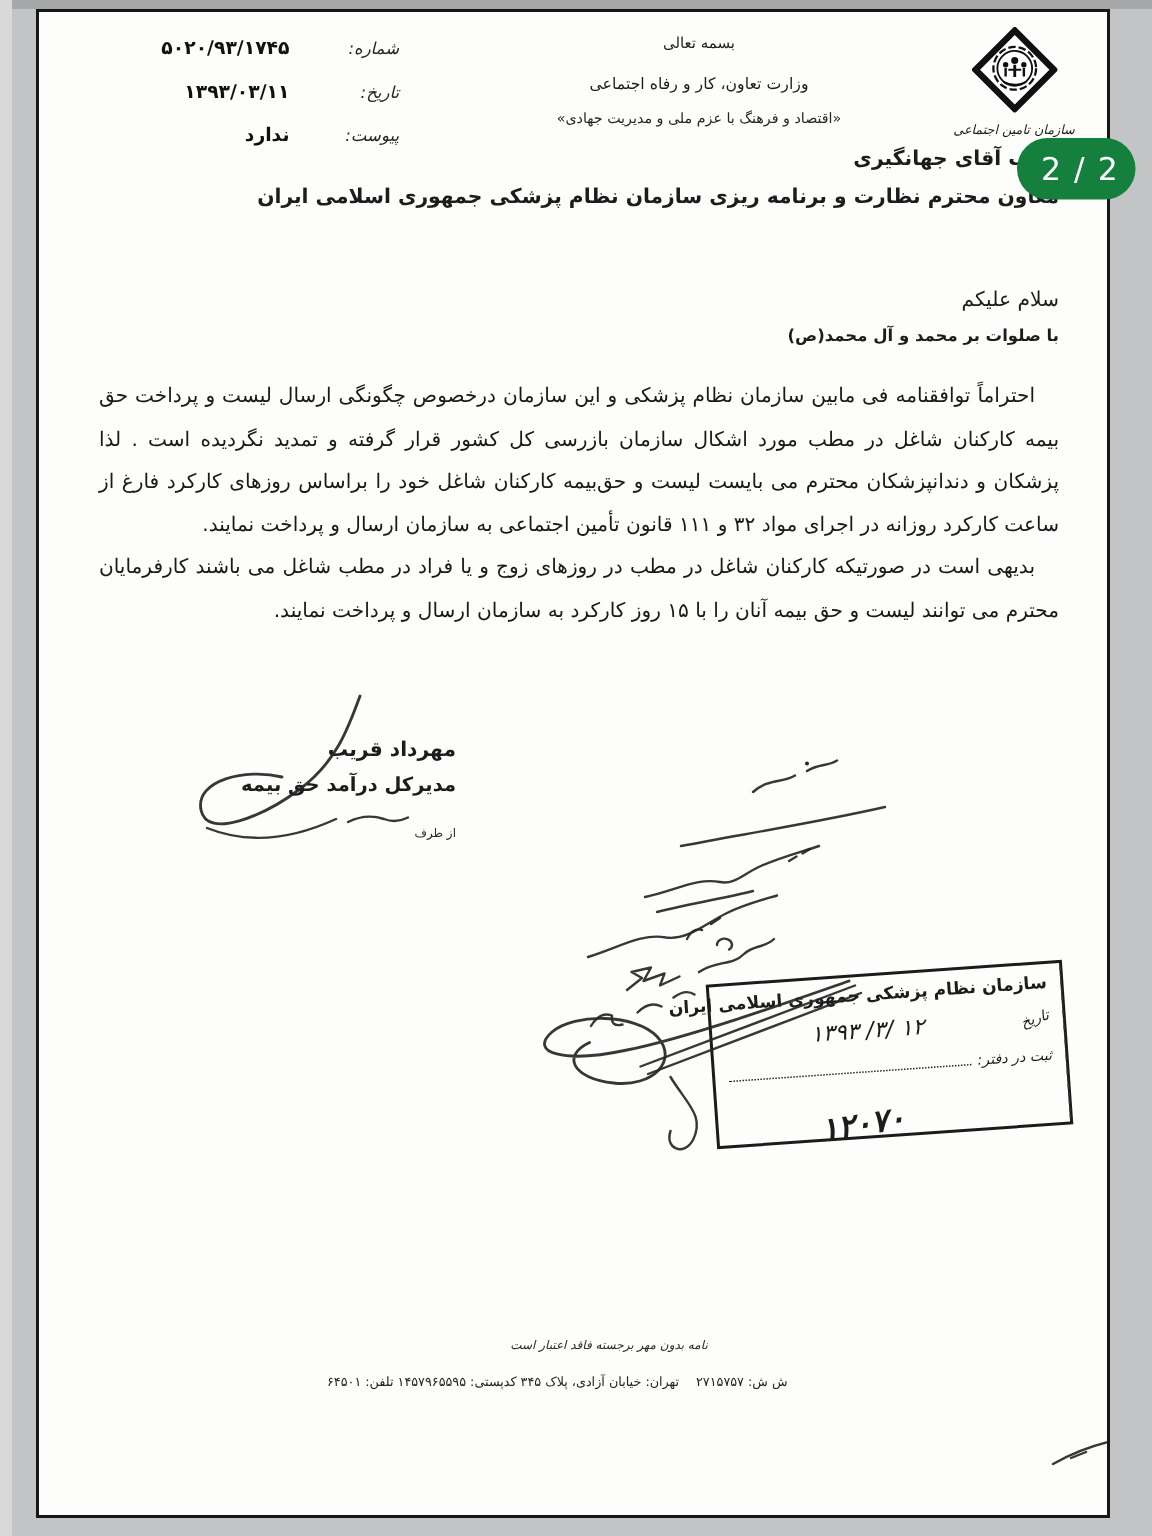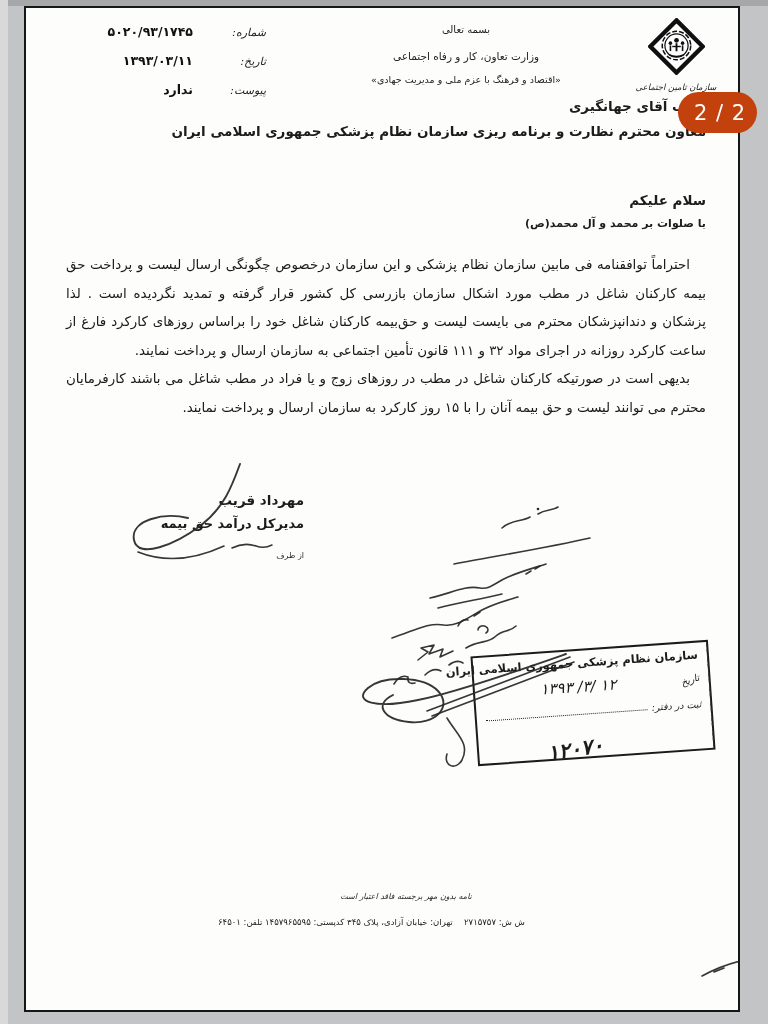--- a/index.html
+++ b/index.html
@@ -28,21 +28,21 @@
   .slogan{font-size:9.5px;margin-top:12px;color:#242424;}
   .logoblock{position:absolute;top:10px;left:600px;width:100px;text-align:center;}
   .logocaption{font-size:8.5px;font-style:italic;margin-top:3px;color:#1b1b1b;white-space:nowrap;}
 
   
   .recipient{position:absolute;top:90px;right:32px;left:40px;text-align:right;}
   .recipient .l1{font-weight:bold;font-size:13.5px;}
   .recipient .l2{font-weight:bold;font-size:13.5px;margin-top:9px;}
   .subjectblock{position:absolute;top:174px;right:32px;left:40px;text-align:right;}
   .subj{font-weight:bold;font-size:13px;}
-  .salam{font-weight:bold;font-size:13.5px;margin-top:10px;}
+  .salam{font-weight:normal;font-size:13.5px;margin-top:10px;}
   .salawat{font-weight:bold;font-size:11px;margin-top:9px;}
 
   
   .lettertext{position:absolute;top:243px;right:32px;left:40px;
     font-size:13.4px;line-height:28.5px;text-align:justify;color:#191919;}
   .lettertext p{margin:0;text-indent:16px;}
 
   
   .sigblock{position:absolute;top:484px;left:88px;width:190px;text-align:right;}
   .signame{font-weight:bold;font-size:13.5px;}
@@ -71,21 +71,21 @@
     white-space:nowrap;direction:rtl;}
   .foot-serial{position:absolute;top:909px;left:438px;font-size:8.5px;color:#222;
     white-space:nowrap;direction:rtl;}
 
   
   .annotations{position:absolute;left:0;top:0;pointer-events:none;}
   .annotations path{fill:none;stroke:#262626;stroke-width:1.6;stroke-linecap:round;stroke-linejoin:round;opacity:.92;}
   .annotations path.heavy{stroke-width:1.9;}
   .badge{
     position:absolute;left:678px;top:92px;width:79px;height:41px;
-    background:#c2410c;border-radius:21px;color:#ffffff;
+    background:#15803d;border-radius:21px;color:#ffffff;
     display:flex;align-items:center;padding-left:16px;box-sizing:border-box;
     font-size:21px;z-index:10;letter-spacing:1px;
   }
 </style>
 </head>
 <body>
 
 <div class="strip-top"></div>
 <div class="strip-left"></div>
 

